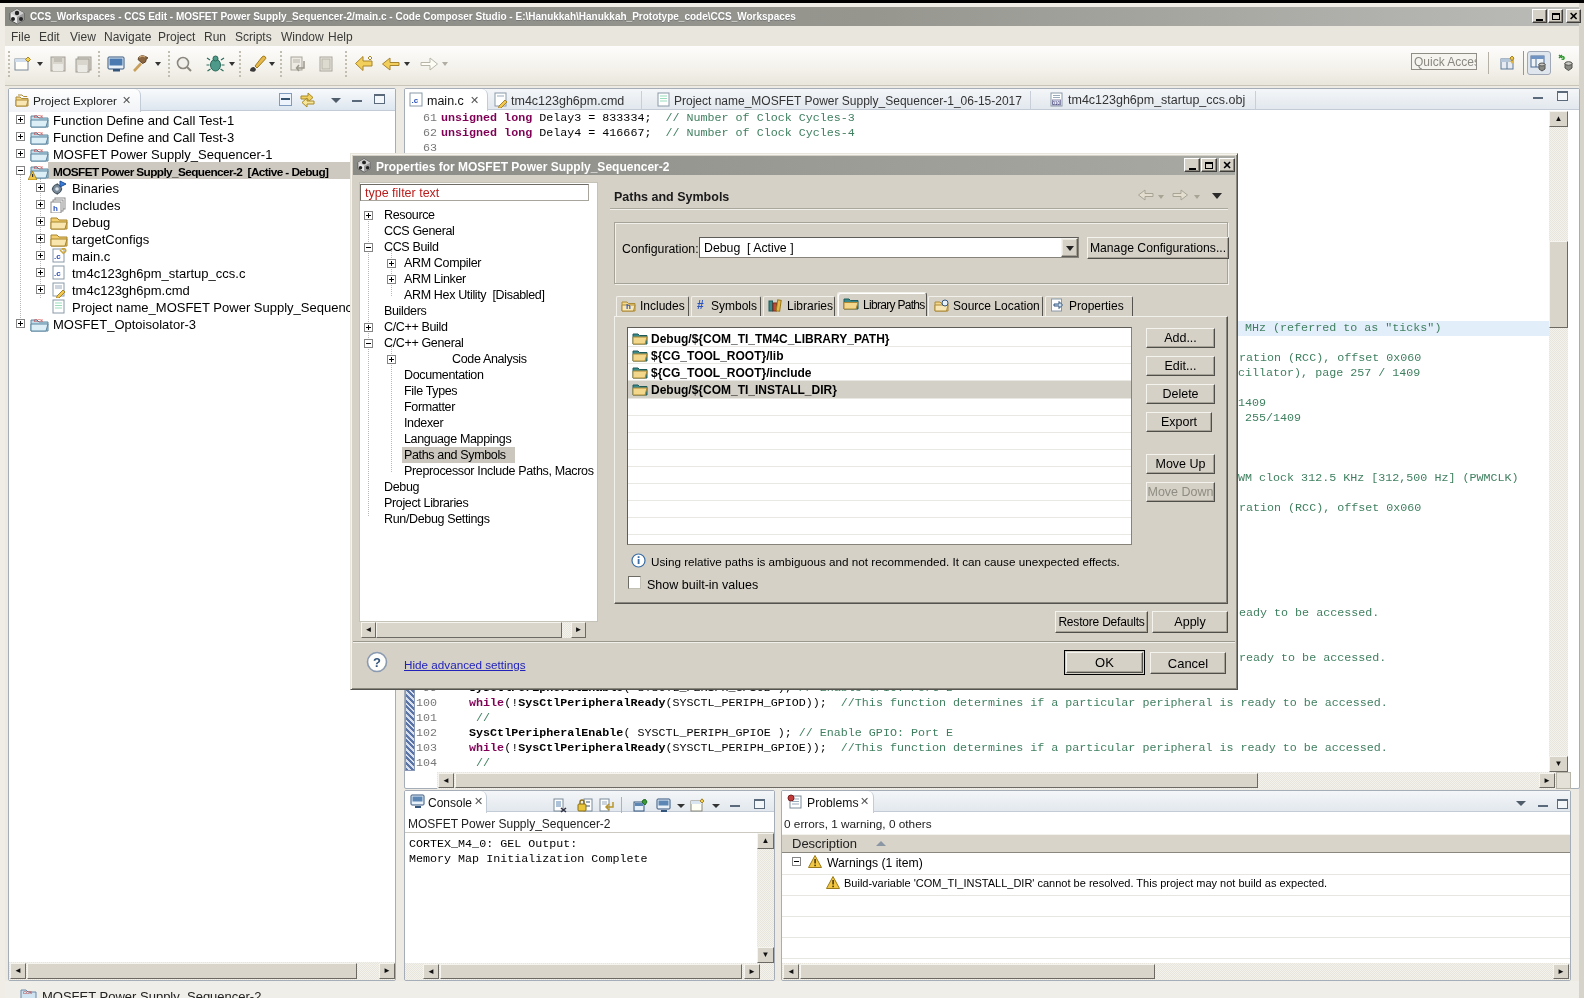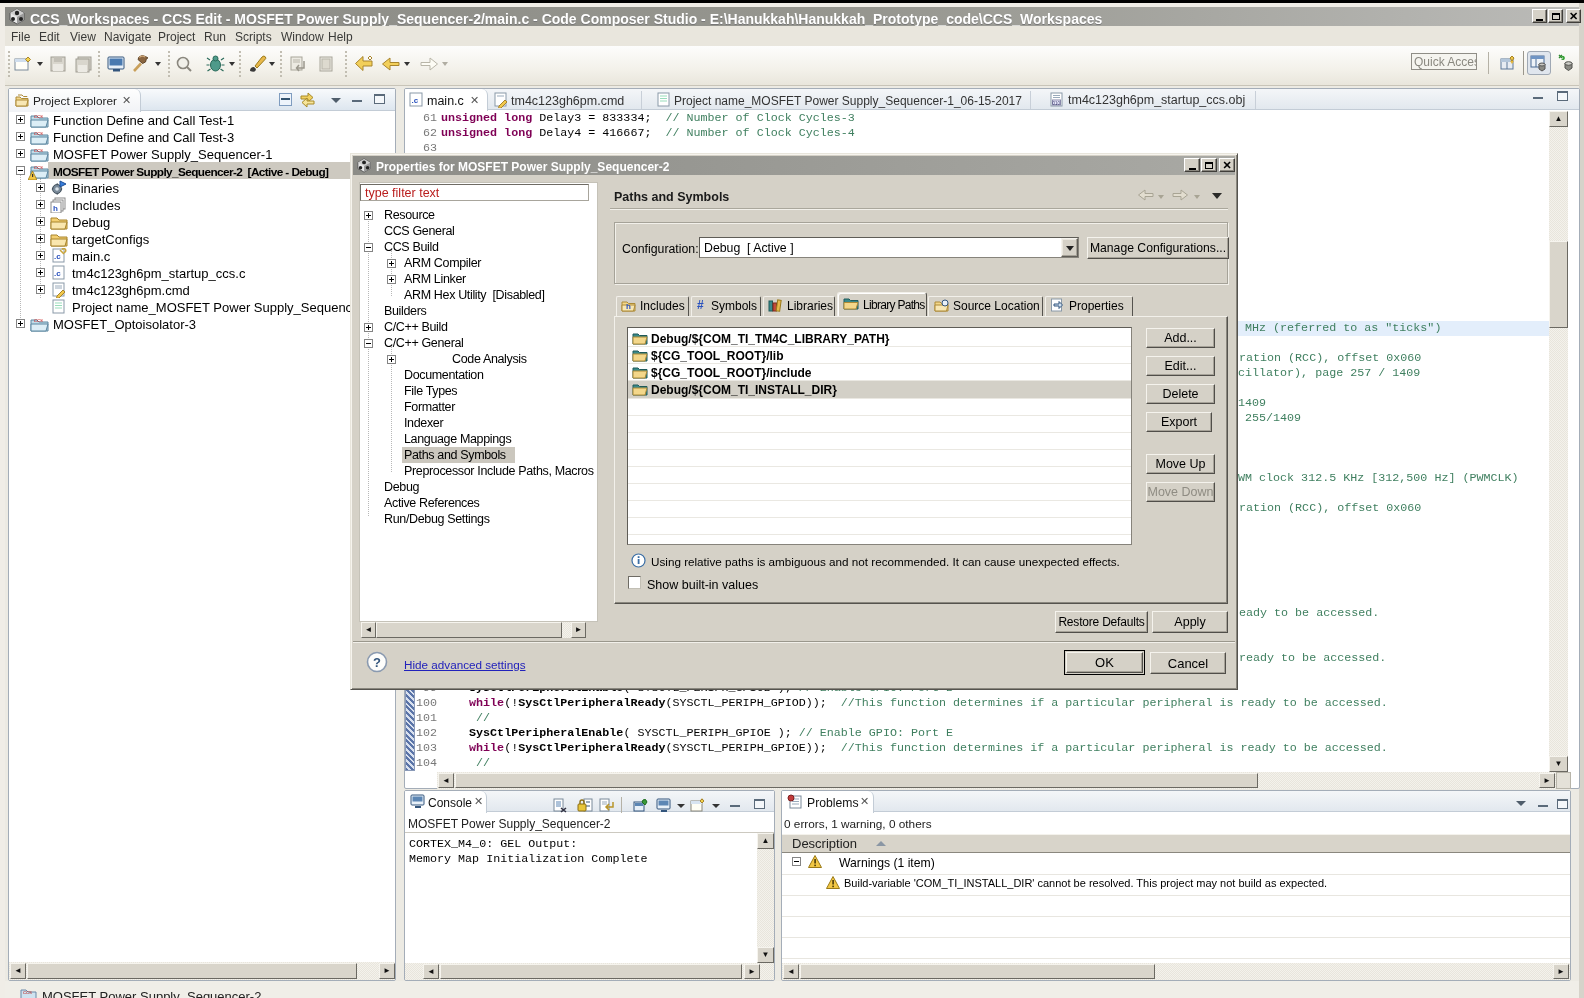--- a/index.html
+++ b/index.html
@@ -29,21 +29,21 @@
 
 <div class="abs" style="left:5px;top:7px;width:1574px;height:19px;background:linear-gradient(90deg,#8a8a85 0%,#96968f 55%,#bbbbb8 100%);"></div>
 <svg class="abs" style="left:9px;top:8px" width="17" height="17" viewBox="0 0 17 17">
     <polygon points="8,1 15,5 15,12 8,16 1,12 1,5" fill="#e8e8e8" stroke="#555"></polygon>
     <polygon points="8,1 15,5 8,9 1,5" fill="#cfcfcf"></polygon>
     <polygon points="8,9 15,5 15,12 8,16" fill="#9a9a9a"></polygon>
     <circle cx="8" cy="5" r="2.2" fill="#222"></circle>
     <circle cx="4" cy="11" r="2" fill="#222"></circle>
     <circle cx="12" cy="11" r="2" fill="#222"></circle>
   </svg>
-<div class="abs" style="left:30px;top:11px;font-size:14px;font-weight:bold;color:#fff;text-shadow:0 1px 0 #777;">CCS_Workspaces - CCS Edit - MOSFET Power Supply_Sequencer-2/main.c - Code Composer Studio - E:\Hanukkah\Hanukkah_Prototype_code\CCS_Workspaces</div>
+<div class="abs" style="left:30px;top:11px;font-size:10px;font-weight:bold;color:#fff;text-shadow:0 1px 0 #777;">CCS_Workspaces - CCS Edit - MOSFET Power Supply_Sequencer-2/main.c - Code Composer Studio - E:\Hanukkah\Hanukkah_Prototype_code\CCS_Workspaces</div>
 <div class="tbtn abs" style="left:1532px;top:9px;width:15px;height:14px;">
     <div style="width:7px;height:2px;background:#000;margin-top:7px;"></div>
   </div>
 <div class="tbtn abs" style="left:1548px;top:9px;width:15px;height:14px;">
     <div style="width:8px;height:7px;border:1px solid #000;border-top-width:2px;"></div>
   </div>
 <div class="tbtn abs" style="left:1566px;top:9px;width:15px;height:14px;font-size:11px;font-weight:bold;">✕</div>
 
 <div class="abs" style="left:5px;top:26px;width:1574px;height:20px;background:#e9e6dd;"></div>
 <div style="position:absolute;top:30px;left:0;font-size:12px;color:#3a3a38;white-space:nowrap;">
@@ -469,21 +469,21 @@
 <div class="abs" style="left:782px;top:834px;width:788px;height:19px;background:#d8d4ca;border-top:1px solid #f4f2ec;border-bottom:1px solid #8a877e;"></div>
 <div class="abs" style="left:792px;top:836px;font-size:13px;color:#222;">Description</div>
 <div class="abs" style="left:876px;top:841px;width:0;height:0;border-left:5px solid transparent;border-right:5px solid transparent;border-bottom:5px solid #8a96a4;"></div>
 
 <div class="plusbox" style="left:792px;top:857px;"></div>
 <svg class="abs" style="left:808px;top:855px" width="14" height="13" viewBox="0 0 14 13">
       <polygon points="7,0.5 13.5,12.5 0.5,12.5" fill="#f2c744" stroke="#9a7a18"></polygon>
       <rect x="6.3" y="4" width="1.6" height="4.5" fill="#4a3a08"></rect>
       <rect x="6.3" y="9.6" width="1.6" height="1.6" fill="#4a3a08"></rect>
     </svg>
-<div class="abs" style="left:827px;top:856px;font-size:12.2px;color:#000;margin-left:12px;">Warnings (1 item)</div>
+<div class="abs" style="left:827px;top:856px;font-size:12.2px;color:#000;">Warnings (1 item)</div>
 <div class="abs" style="left:782px;top:874px;width:788px;height:1px;background:#e8e6e0;"></div>
 
 <svg class="abs" style="left:826px;top:876px" width="14" height="13" viewBox="0 0 14 13">
       <polygon points="7,0.5 13.5,12.5 0.5,12.5" fill="#f2c744" stroke="#9a7a18"></polygon>
       <rect x="6.3" y="4" width="1.6" height="4.5" fill="#4a3a08"></rect>
       <rect x="6.3" y="9.6" width="1.6" height="1.6" fill="#4a3a08"></rect>
     </svg>
 <div class="abs" style="left:844px;top:877px;font-size:11px;color:#000;">Build-variable 'COM_TI_INSTALL_DIR' cannot be resolved. This project may not build as expected.</div>
 <div class="abs" style="left:782px;top:895px;width:788px;height:1px;background:#e8e6e0;"></div>
 <div class="abs" style="left:782px;top:916px;width:788px;height:1px;background:#e8e6e0;"></div>
@@ -550,21 +550,21 @@
       <div class="abs" style="left:404px;top:352px;margin-left:48px;">Code Analysis</div>
 <div class="abs" style="left:404px;top:368px;">Documentation</div>
 <div class="abs" style="left:404px;top:384px;">File Types</div>
 <div class="abs" style="left:404px;top:400px;">Formatter</div>
 <div class="abs" style="left:404px;top:416px;">Indexer</div>
 <div class="abs" style="left:404px;top:432px;">Language Mappings</div>
 <div class="abs" style="left:402px;top:447px;width:113px;height:16px;background:#cbc7be;"></div>
 <div class="abs" style="left:404px;top:448px;">Paths and Symbols</div>
 <div class="abs" style="left:404px;top:464px;">Preprocessor Include Paths, Macros et</div>
 <div class="abs" style="left:384px;top:480px;">Debug</div>
-<div class="abs" style="left:384px;top:496px;">Active References</div>
+<div class="abs" style="left:384px;top:496px;">Project Libraries</div>
 <div class="abs" style="left:384px;top:512px;">Run/Debug Settings</div>
 </div>
 
 <div class="abs scroll-track" style="left:361px;top:622px;width:225px;height:16px;"></div>
 <div class="arrowbox abs" style="left:361px;top:622px;width:15px;height:16px;">◄</div>
 <div class="arrowbox abs" style="left:571px;top:622px;width:15px;height:16px;">►</div>
 <div class="sb-thumb abs" style="left:376px;top:622px;width:186px;height:16px;"></div>
 
 <div class="abs" style="left:614px;top:190px;font-size:12.5px;font-weight:bold;color:#1a1a1a;">Paths and Symbols</div>
 <svg class="abs" style="left:1137px;top:189px" width="17" height="14" viewBox="0 0 17 14">

